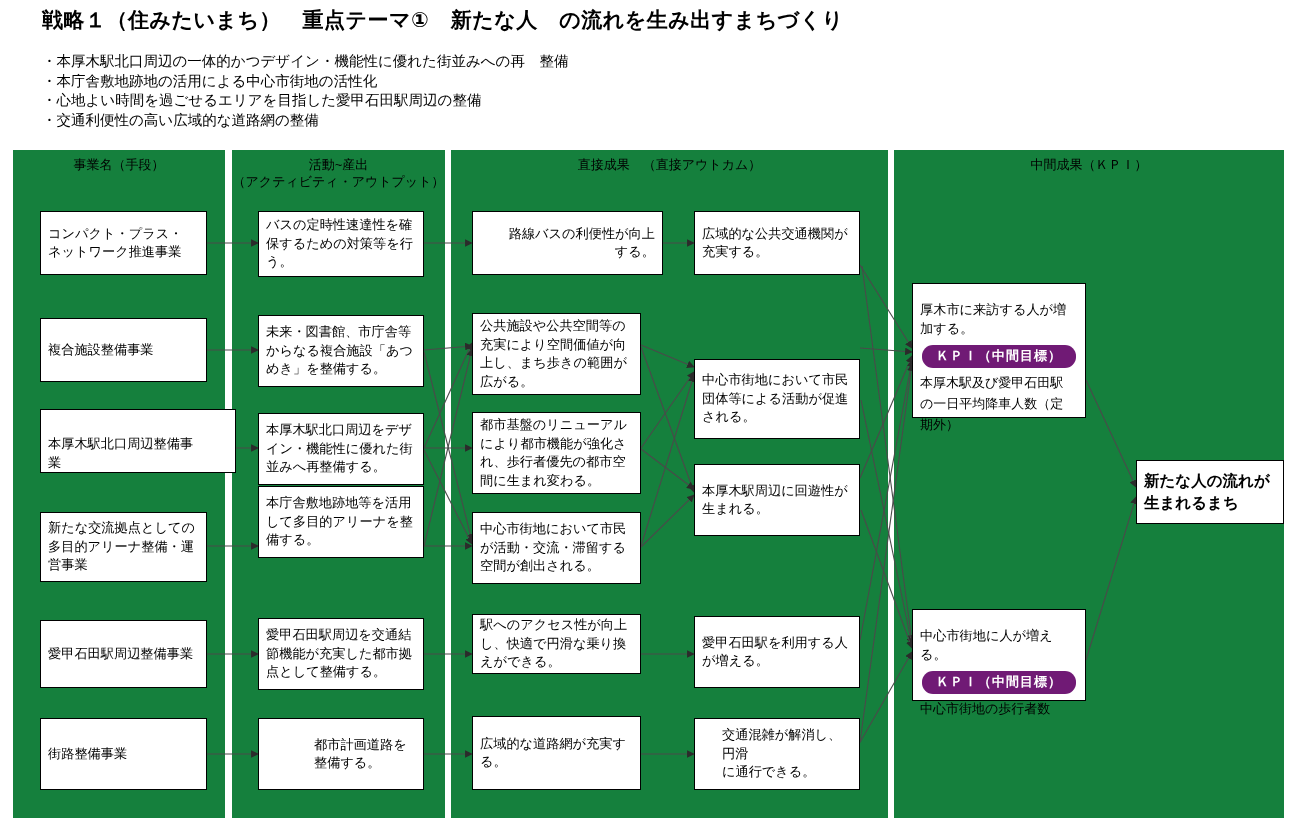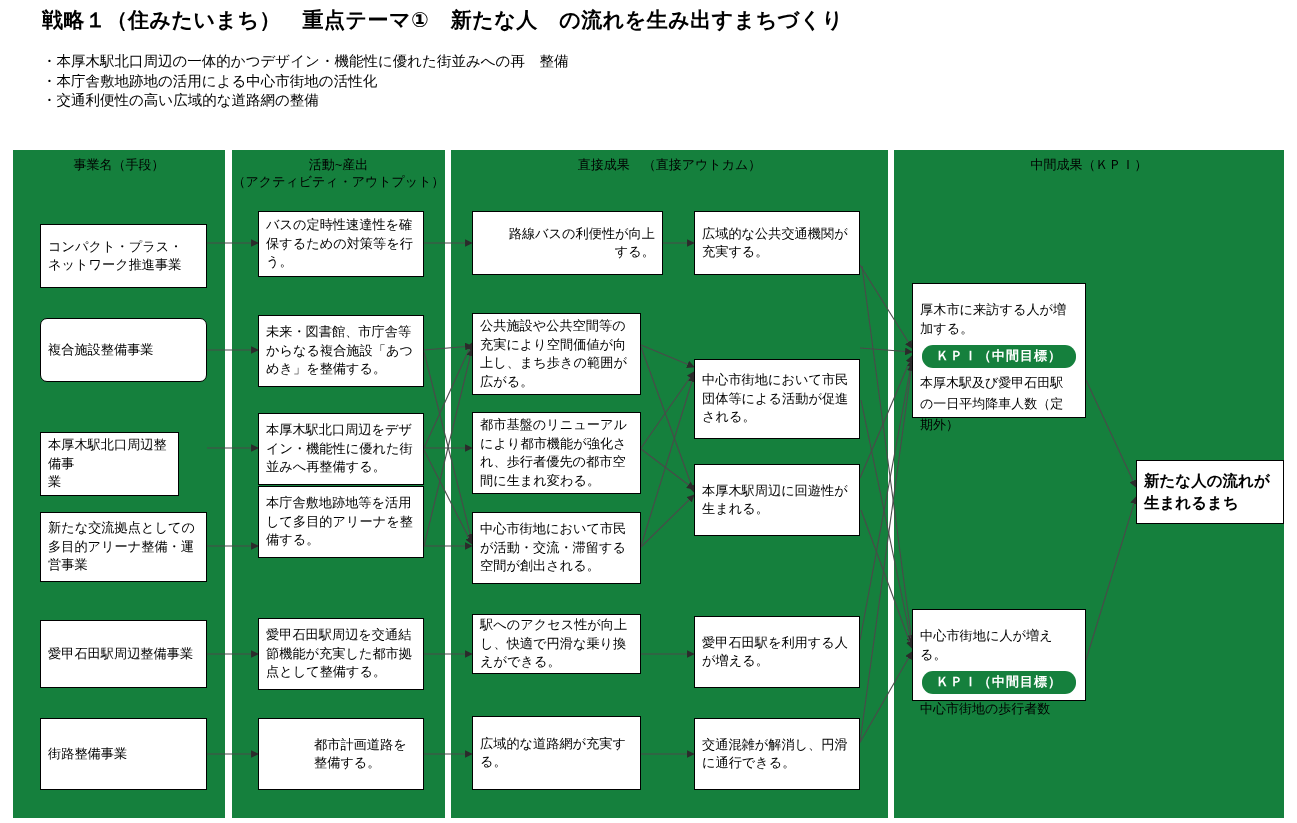--- a/index.html
+++ b/index.html
@@ -62,21 +62,21 @@
     position:absolute;
     background:#fff;
     border:1.3px solid #000;
     box-sizing:border-box;
     padding:17px 7px 6px 7px;
     z-index:4;
   }
   .kpi-head{font-size:13.2px;line-height:18.5px;white-space:pre-line;}
   .kpi-pill{
     display:block;
-    background:#15803d;color:#fff;
+    background:#701a75;color:#fff;
     border-radius:11px;
     text-align:center;
     font-size:13px;font-weight:bold;
     padding:2px 6px 3px 6px;
     margin:7px 2px 4px 2px;
     letter-spacing:1px;
     white-space:pre;
   }
   .kpi-sub{font-size:13px;line-height:21px;white-space:pre-line;}
 
@@ -86,20 +86,21 @@
 </head>
 <body>
 
 <div id="root">
 
   <div class="title">戦略１（住みたいまち）　重点テーマ①　新たな人　の流れを生み出すまちづくり</div>
 
   <div class="bullets">
     <div>・本厚木駅北口周辺の一体的かつデザイン・機能性に優れた街並みへの再　整備</div>
     <div>・本庁舎敷地跡地の活用による中心市街地の活性化</div>
+    <div>・心地よい時間を過ごせるエリアを目指した愛甲石田駅周辺の整備</div>
     <div>・交通利便性の高い広域的な道路網の整備</div>
   </div>
 
   <div class="panel" style="left:13px;width:212px;">
     <div class="panel-title">事業名（手段）</div>
   </div>
   <div class="panel" style="left:232px;width:213px;">
     <div class="panel-title">活動~産出
 （アクティビティ・アウトプット）</div>
   </div>
@@ -176,28 +177,28 @@
 
       <line x1="859" y1="744" x2="912" y2="652"></line>
     </g>
     <g stroke="#4a4a4a" stroke-width="1.1" fill="none" marker-end="url(#ah)">
 
       <line x1="1086" y1="380" x2="1136" y2="487"></line>
       <line x1="1086" y1="660" x2="1136" y2="497"></line>
     </g>
   </svg>
 
-  <div class="node vcenter" style="left:40px;top:224px;width:167px;height:64px;">
+  <div class="node vcenter" style="left:40px;top:211px;width:167px;height:64px;">
     <div class="txt">コンパクト・プラス・
 ネットワーク推進事業</div>
   </div>
-  <div class="node vcenter" style="left:40px;top:318px;width:167px;height:64px;border-radius:7px;">
+  <div class="node vcenter" style="left:40px;top:318px;width:167px;height:64px;">
     <div class="txt">複合施設整備事業</div>
   </div>
-  <div class="node vcenter" style="left:40px;top:432px;width:139px;height:64px;">
+  <div class="node vcenter" style="left:40px;top:409px;width:196px;height:64px;align-items:flex-end;">
     <div class="txt">本厚木駅北口周辺整備事
 業</div>
   </div>
   <div class="node vcenter" style="left:40px;top:512px;width:167px;height:70px;">
     <div class="txt">新たな交流拠点としての
 多目的アリーナ整備・運
 営事業</div>
   </div>
   <div class="node vcenter" style="left:40px;top:620px;width:167px;height:68px;">
     <div class="txt">愛甲石田駅周辺整備事業</div>
@@ -276,21 +277,21 @@
 される。</div>
   </div>
   <div class="node vcenter" style="left:694px;top:464px;width:166px;height:72px;">
     <div class="txt">本厚木駅周辺に回遊性が
 生まれる。</div>
   </div>
   <div class="node vcenter" style="left:694px;top:616px;width:166px;height:72px;">
     <div class="txt">愛甲石田駅を利用する人
 が増える。</div>
   </div>
-  <div class="node vcenter" style="left:694px;top:718px;width:166px;height:72px;">
+  <div class="node vcenter" style="left:694px;top:718px;width:166px;height:72px;padding-left:20px;">
     <div class="txt">交通混雑が解消し、円滑
 に通行できる。</div>
   </div>
 
   <div class="kpi-node" style="left:912px;top:283px;width:174px;height:135px;">
     <div class="kpi-head">厚木市に来訪する人が増
 加する。</div>
     <div class="kpi-pill">ＫＰＩ（中間目標）</div>
     <div class="kpi-sub">本厚木駅及び愛甲石田駅
 の一日平均降車人数（定

